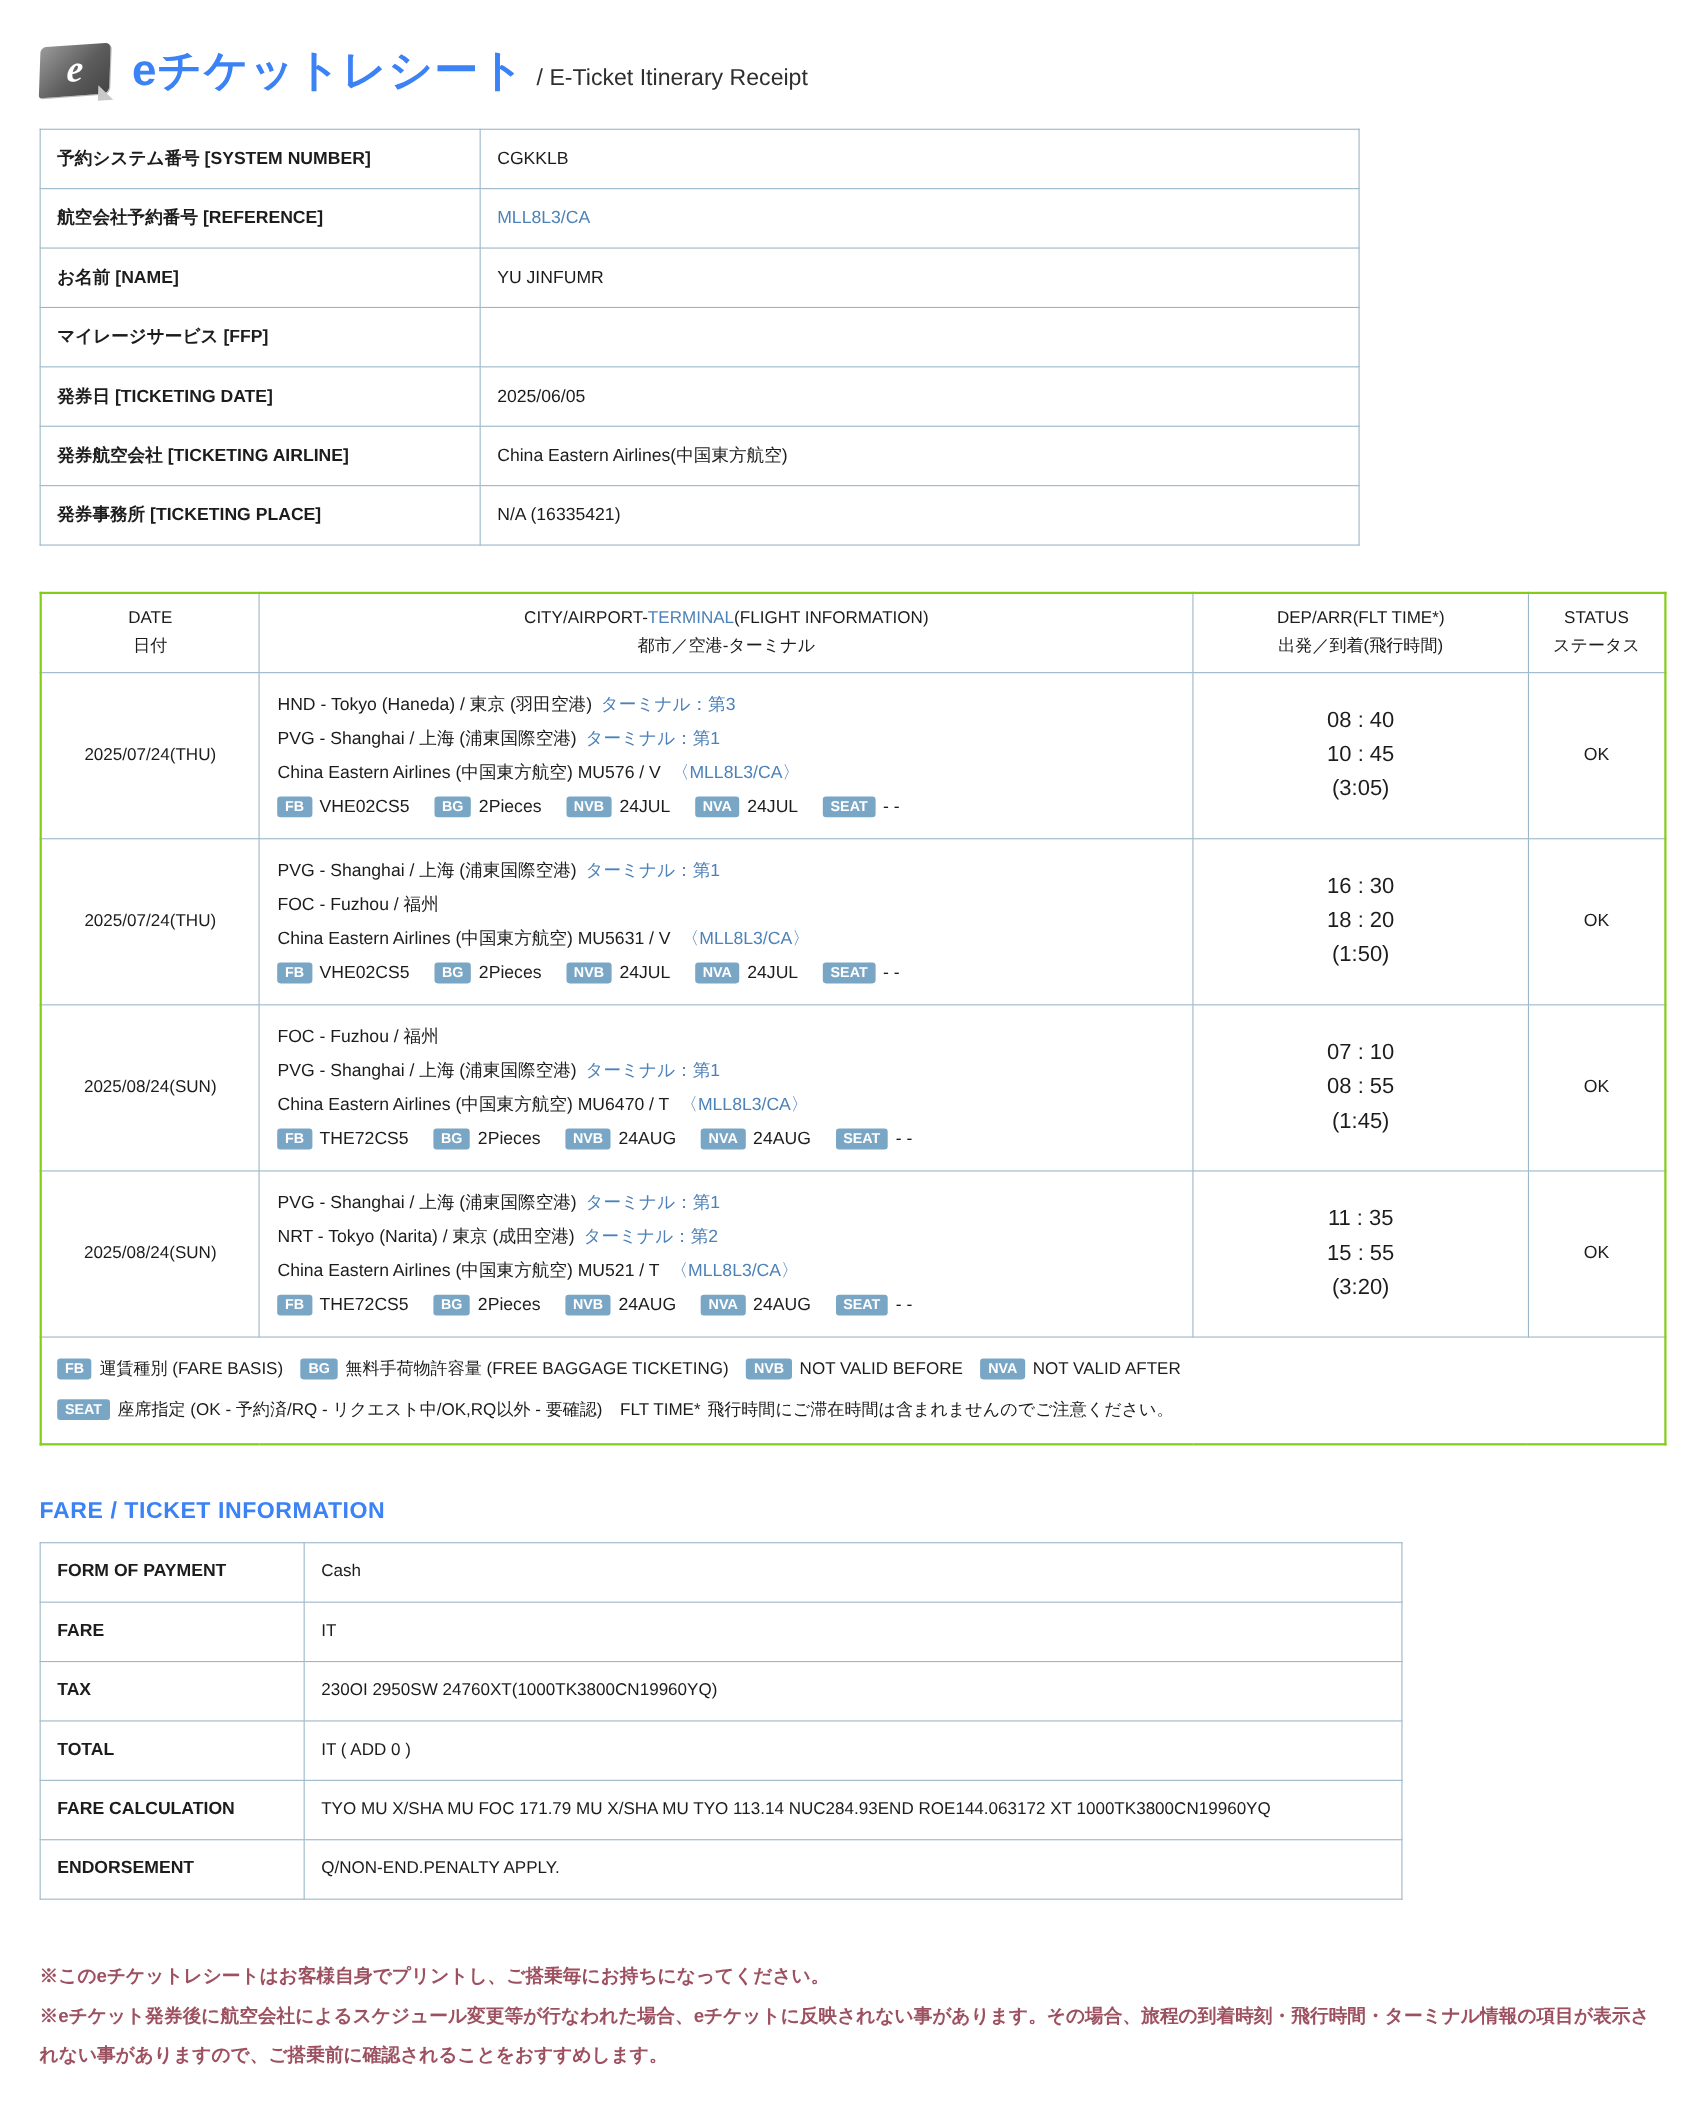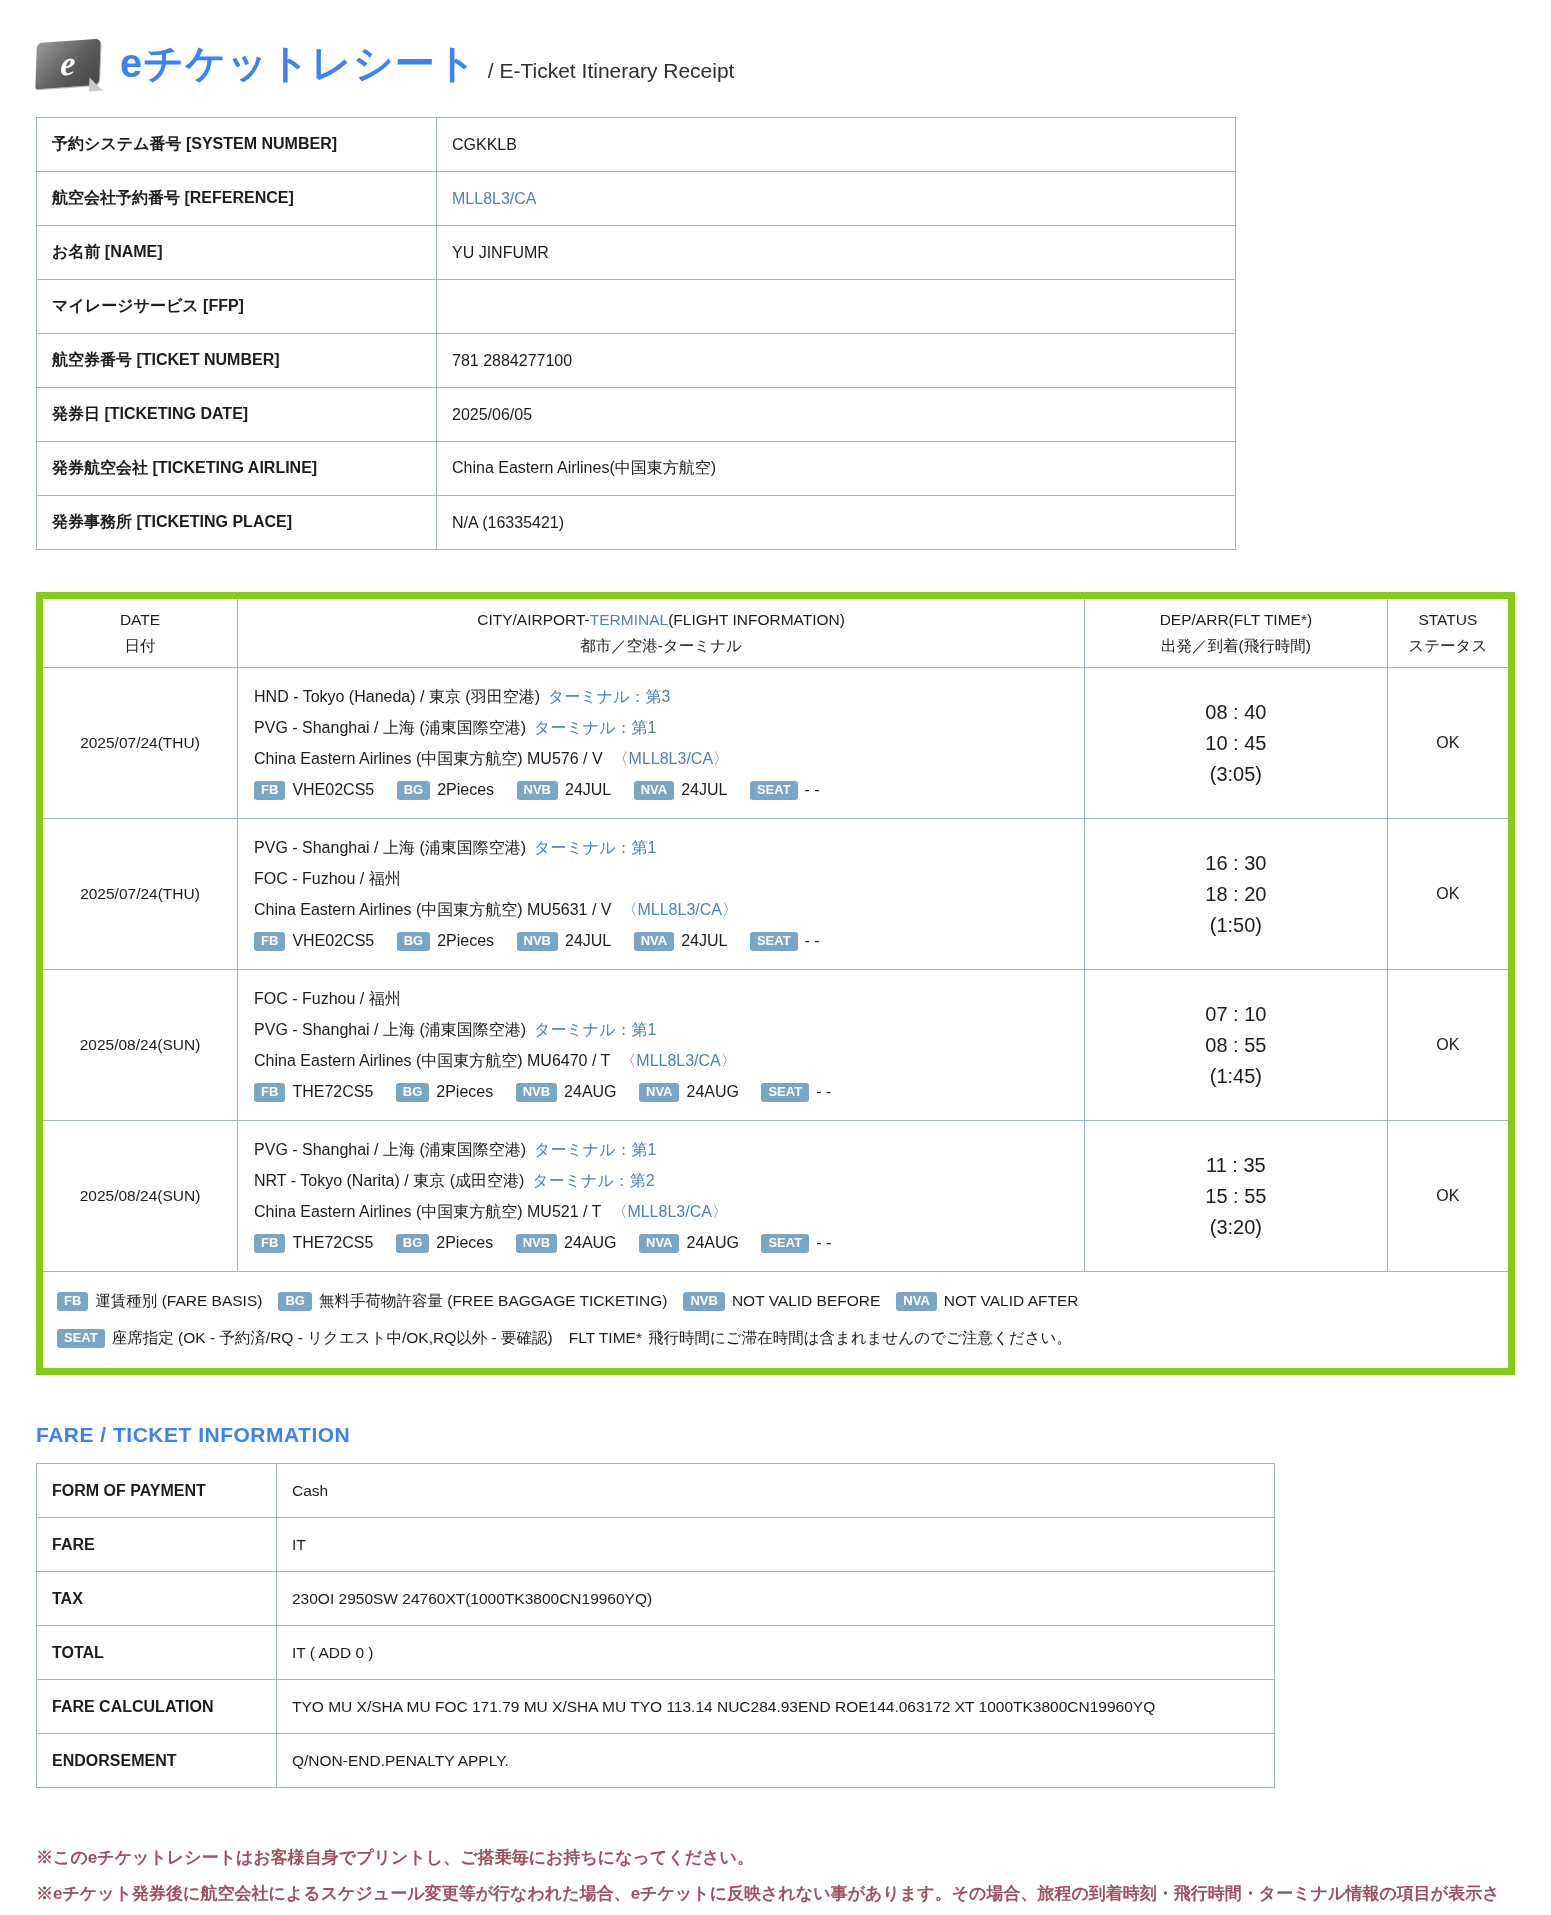--- a/index.html
+++ b/index.html
@@ -42,21 +42,21 @@
   table { border-collapse: collapse; }
   td, th { border: 1px solid #9bb6c9; }
 
   
   .booking-table { width: 1200px; }
   .booking-table td { height: 54px; font-size: 16px; padding: 0 15px; vertical-align: middle; }
   .booking-table .b-label { width: 400px; font-weight: bold; }
   .blue { color: #4d82b8; }
 
   
-  .itin-table { width: 1479px; margin-top: 42px; border: 7px solid #84cc16; }
+  .itin-table { width: 1479px; margin-top: 42px; border: 2px solid #84cc16; }
   .itin-table th {
     font-weight: normal; font-size: 15.5px; height: 72px;
     text-align: center; vertical-align: middle; line-height: 26px; padding: 0 6px;
   }
   .col-date   { width: 199px; }
   .col-city   { width: 850px; }
   .col-deparr { width: 305px; }
   .col-status { width: 125px; }
 
   .itin-table td { vertical-align: middle; }
@@ -122,24 +122,20 @@
         <td class="b-label">航空会社予約番号 [REFERENCE]</td>
         <td class="b-value blue">MLL8L3/CA</td>
       </tr>
       <tr>
         <td class="b-label">お名前 [NAME]</td>
         <td class="b-value">YU JINFUMR</td>
       </tr>
       <tr>
         <td class="b-label">マイレージサービス [FFP]</td>
         <td class="b-value"></td>
-      </tr>
-      <tr>
-        <td class="b-label">航空券番号 [TICKET NUMBER]</td>
-        <td class="b-value">781 2884277100</td>
       </tr>
       <tr>
         <td class="b-label">発券日 [TICKETING DATE]</td>
         <td class="b-value">2025/06/05</td>
       </tr>
       <tr>
         <td class="b-label">発券航空会社 [TICKETING AIRLINE]</td>
         <td class="b-value">China Eastern Airlines(中国東方航空)</td>
       </tr>
       <tr>

